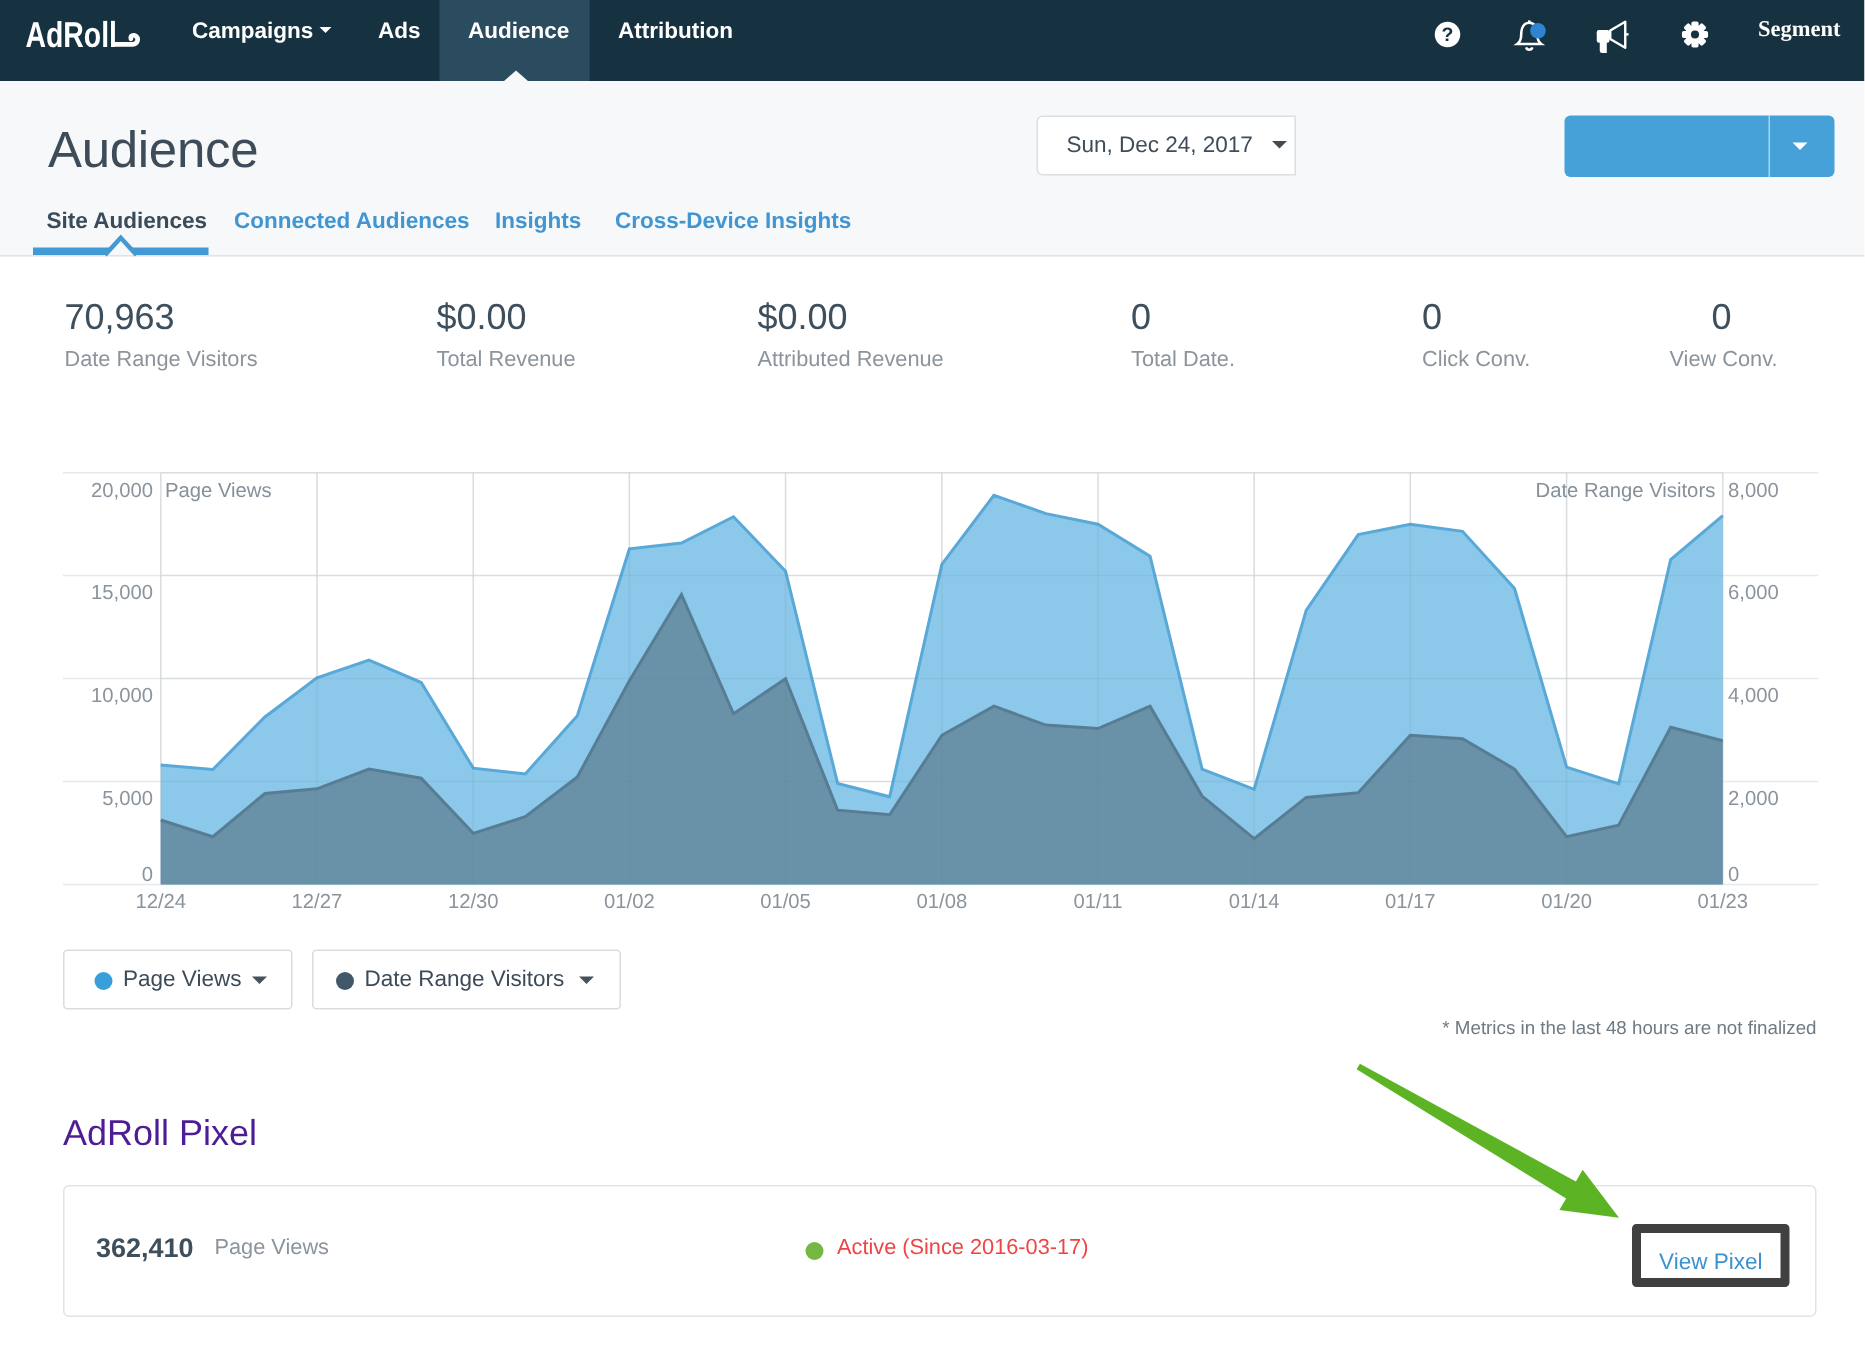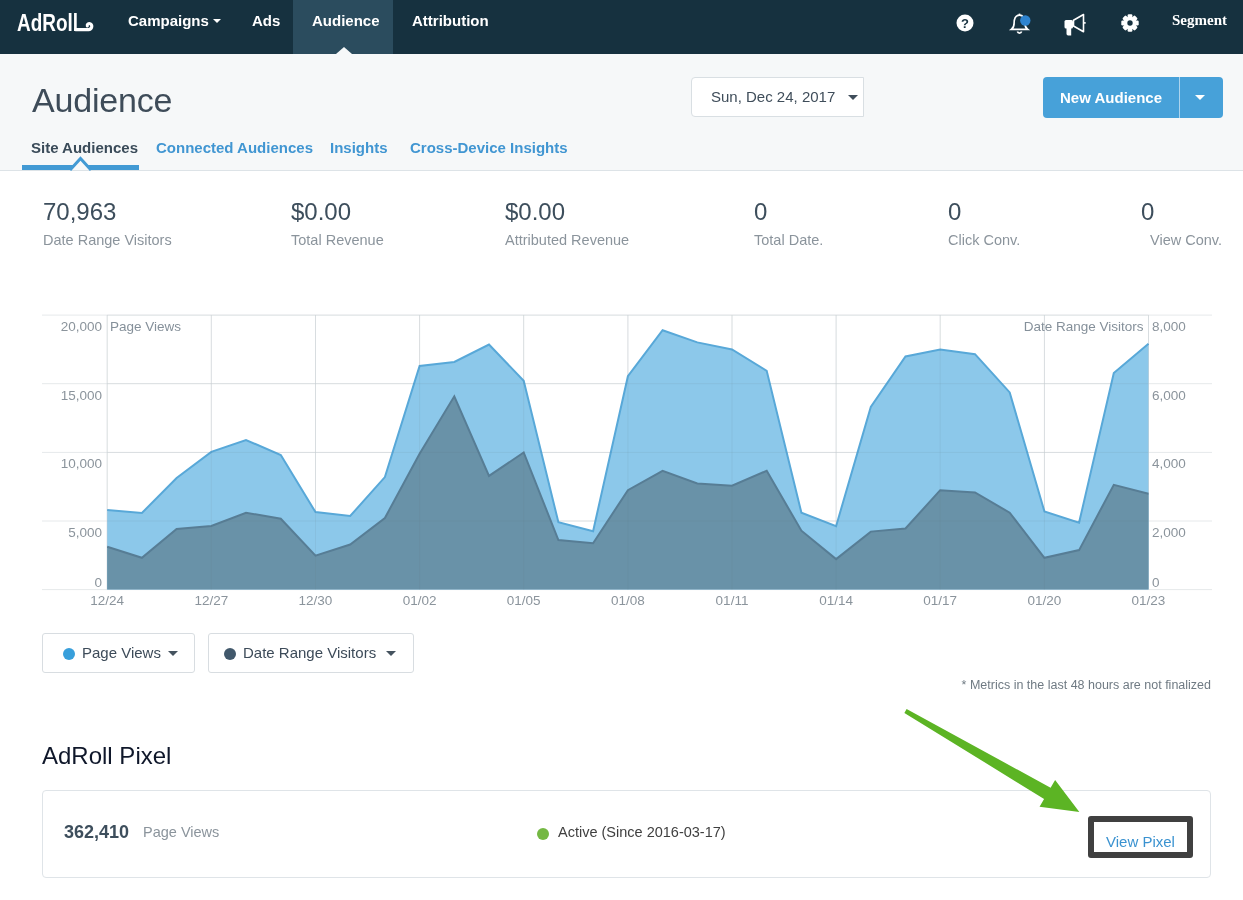--- a/index.html
+++ b/index.html
@@ -31,26 +31,26 @@
 .statl { position:absolute; top:232px; font-size:14.5px; color:#8b949c; }
 
 
 .legend { position:absolute; top:633px; height:40px; background:#fff; border:1px solid #d8dde1; border-radius:3px; }
 .ldot { position:absolute; top:14px; width:12px; height:12px; border-radius:50%; }
 .ltext { position:absolute; top:0; line-height:38px; font-size:15px; color:#3d4b59; }
 .lcaret { position:absolute; top:17px; width:0; height:0; border-left:5px solid transparent; border-right:5px solid transparent; border-top:5px solid #45535f; }
 
 #note { position:absolute; top:678px; right:32px; font-size:12.5px; color:#6f7a83; }
 
-#pixelh { position:absolute; left:42px; top:742px; font-size:24px; color:#0f172a; font-weight:400; }
+#pixelh { position:absolute; left:42px; top:742px; font-size:24px; color:#4c1d95; font-weight:400; }
 #pixelcard { position:absolute; left:42px; top:790px; width:1169px; height:88px; background:#fff; border:1px solid #dfe4e8; border-radius:4px; }
 #pxnum { position:absolute; left:21px; top:31px; font-size:18px; font-weight:700; color:#3d4e5c; }
 #pxpv { position:absolute; left:100px; top:33px; font-size:14.5px; color:#8b949c; }
 #pxdot { position:absolute; left:494px; top:37px; width:12px; height:12px; border-radius:50%; background:#74b843; }
-#pxactive { position:absolute; left:515px; top:33px; font-size:14.5px; color:#404040; }
+#pxactive { position:absolute; left:515px; top:33px; font-size:14.5px; color:#ef4444; }
 #pxbtn { position:absolute; left:1045px; top:25px; width:105px; height:42px; border:6px solid #404040; border-radius:3px; background:#fff; text-align:center; line-height:40px; font-size:15px; font-weight:400; color:#3a92d0; }
 </style>
 </head>
 <body>
 <div id="page">
 
   <div id="nav">
     <div id="nav-active"></div>
     <svg class="abs" style="left:17px;top:8px;" width="100" height="40" viewBox="0 0 100 40">
       <text x="0" y="23" font-size="24" font-weight="700" fill="#fff" textLength="61" lengthAdjust="spacingAndGlyphs">AdRoll</text>
@@ -94,37 +94,36 @@
   <div class="tab" style="left:156px;">Connected Audiences</div>
   <div class="tab" style="left:330px;">Insights</div>
   <div class="tab" style="left:410px;">Cross-Device Insights</div>
   <svg class="abs" style="left:0;top:150px;" width="300" height="25" viewBox="0 0 300 25">
     <rect x="22" y="15" width="117" height="5" fill="#429ad4"></rect>
     <path d="M70,20 L80.5,8.5 L91,20" fill="#f6f8f9" stroke="#429ad4" stroke-width="3"></path>
   </svg>
 
   <div class="datebox" style="left:691px; width:173px; border-radius:4px 0 0 4px; padding-left:19px;">Sun, Dec 24, 2017&nbsp;&nbsp;&nbsp;<span class="dcaret"></span></div>
   <div id="newaud">
-    <div class="lbl">New Audience</div>
     <div class="split"></div>
     <div class="caret"></div>
   </div>
 
   <div class="statv" style="left:43px;">70,963</div>  
     <div class="statl" style="left:43px;">Date Range Visitors</div>
   <div class="statv" style="left:291px;">$0.00</div>  
     <div class="statl" style="left:291px;">Total Revenue</div>
   <div class="statv" style="left:505px;">$0.00</div>  
     <div class="statl" style="left:505px;">Attributed Revenue</div>
   <div class="statv" style="left:754px;">0</div>      
     <div class="statl" style="left:754px;">Total Date.</div>
   <div class="statv" style="left:948px;">0</div>      
     <div class="statl" style="left:948px;">Click Conv.</div>
   <div class="statv" style="left:1141px;">0</div>     
-    <div class="statl" style="left:1150px;text-align:center;">View Conv.</div>
+    <div class="statl" style="left:1113px;text-align:center;">View Conv.</div>
 
   <svg id="chart" class="abs" style="left:0;top:300px;" width="1243" height="320" viewBox="0 0 1243 320">
     <g stroke="#e6e9eb" stroke-width="1">
       <line x1="42" y1="15.1" x2="1212" y2="15.1"></line>
       <line x1="42" y1="83.7" x2="1212" y2="83.7"></line>
       <line x1="42" y1="152.4" x2="1212" y2="152.4"></line>
       <line x1="42" y1="221" x2="1212" y2="221"></line>
       <line x1="42" y1="289.6" x2="1212" y2="289.6"></line>
       <line x1="107.2" y1="15.1" x2="107.2" y2="289.6"></line>
       <line x1="211.3" y1="15.1" x2="211.3" y2="289.6"></line>

